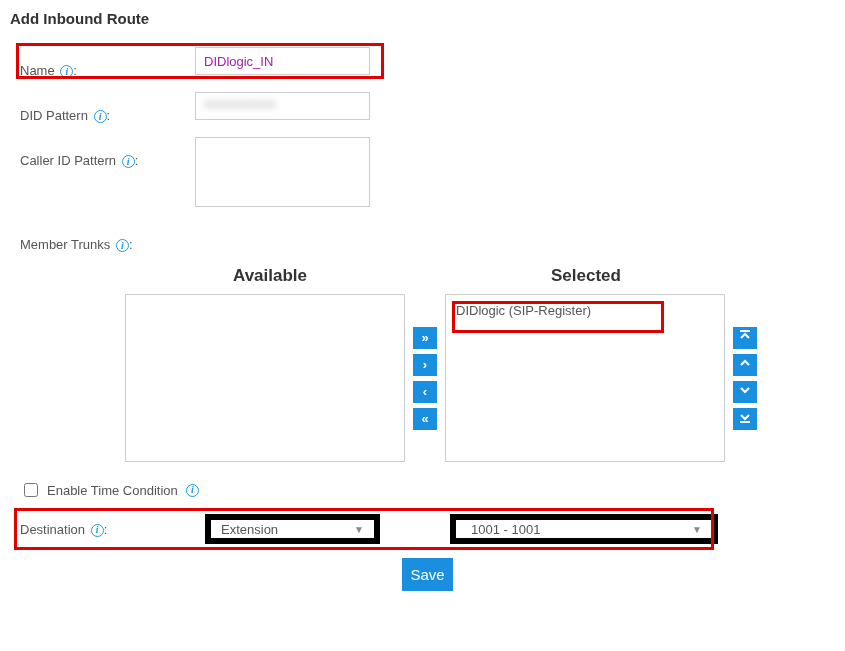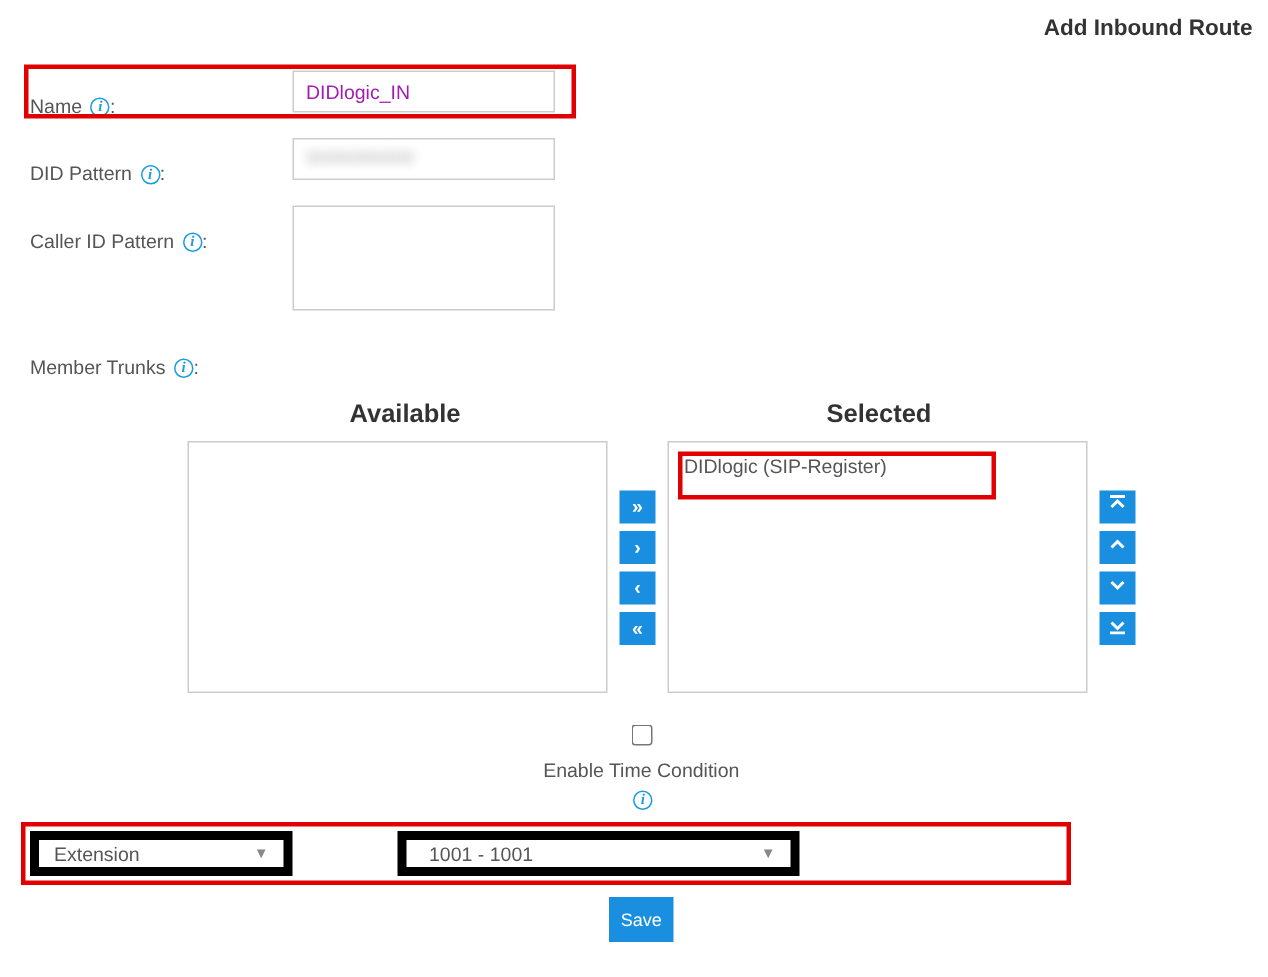--- a/index.html
+++ b/index.html
@@ -5,21 +5,21 @@
   * { box-sizing: border-box; }
   body {
     margin: 0;
     padding: 10px;
     font-family: Arial, sans-serif;
     font-size: 13px;
     color: #555;
     width: 845px;
   }
   .title {
-    text-align: right;
+    text-align: left;
     font-weight: bold;
     font-size: 15px;
     color: #333;
     margin-bottom: 20px;
   }
   .row {
     display: flex;
     align-items: flex-start;
     margin-bottom: 14px;
   }
@@ -116,21 +116,20 @@
   }
 
   .footer-row {
     margin-top: 18px;
     padding-left: 10px;
   }
   .checkbox-row {
     display: flex;
     align-items: center;
     gap: 6px;
-    flex-direction: column;
   }
   input[type="checkbox"] {
     width: 14px; height: 14px;
   }
   .dest-row {
     display: flex;
     align-items: center;
     margin-top: 14px;
   }
   .select-box {
@@ -153,21 +152,21 @@
     display: flex;
     justify-content: center;
     gap: 14px;
     margin-top: 14px;
   }
   .btn {
     background: #1a8fe0;
     color: #fff;
     border: none;
     padding: 8px 8px;
-    font-size: 12px;
+    font-size: 15px;
     cursor: pointer;
   }
   .blurred {
     color: transparent;
     text-shadow: 0 0 6px rgba(0,0,0,0.3);
     user-select: none;
   }
 </style>
 </head>
 <body>
@@ -256,20 +255,23 @@
   </div>
 
   <div class="footer-row">
     <div class="checkbox-row">
       <input type="checkbox" style="">
       <span>Enable Time Condition</span>
       <span class="info-icon"></span>
     </div>
 
     <div class="dest-row" style="position:relative;">
+      <div style="width:185px;">
+        <span>Destination</span> <span class="info-icon"></span><span>:</span>
+      </div>
       <div class="select-box" style="width:175px;">
         <span>Extension</span>
         <span class="tri">▼</span>
       </div>
       <div style="width:70px;"></div>
       <div class="select-box" style="width:268px;padding-left:15px;">
         <span>1001 - 1001</span>
         <span class="tri">▼</span>
       </div>
       <div class="red-box" style="left:-6px; top:-6px; width:700px; height:42px;"></div>

